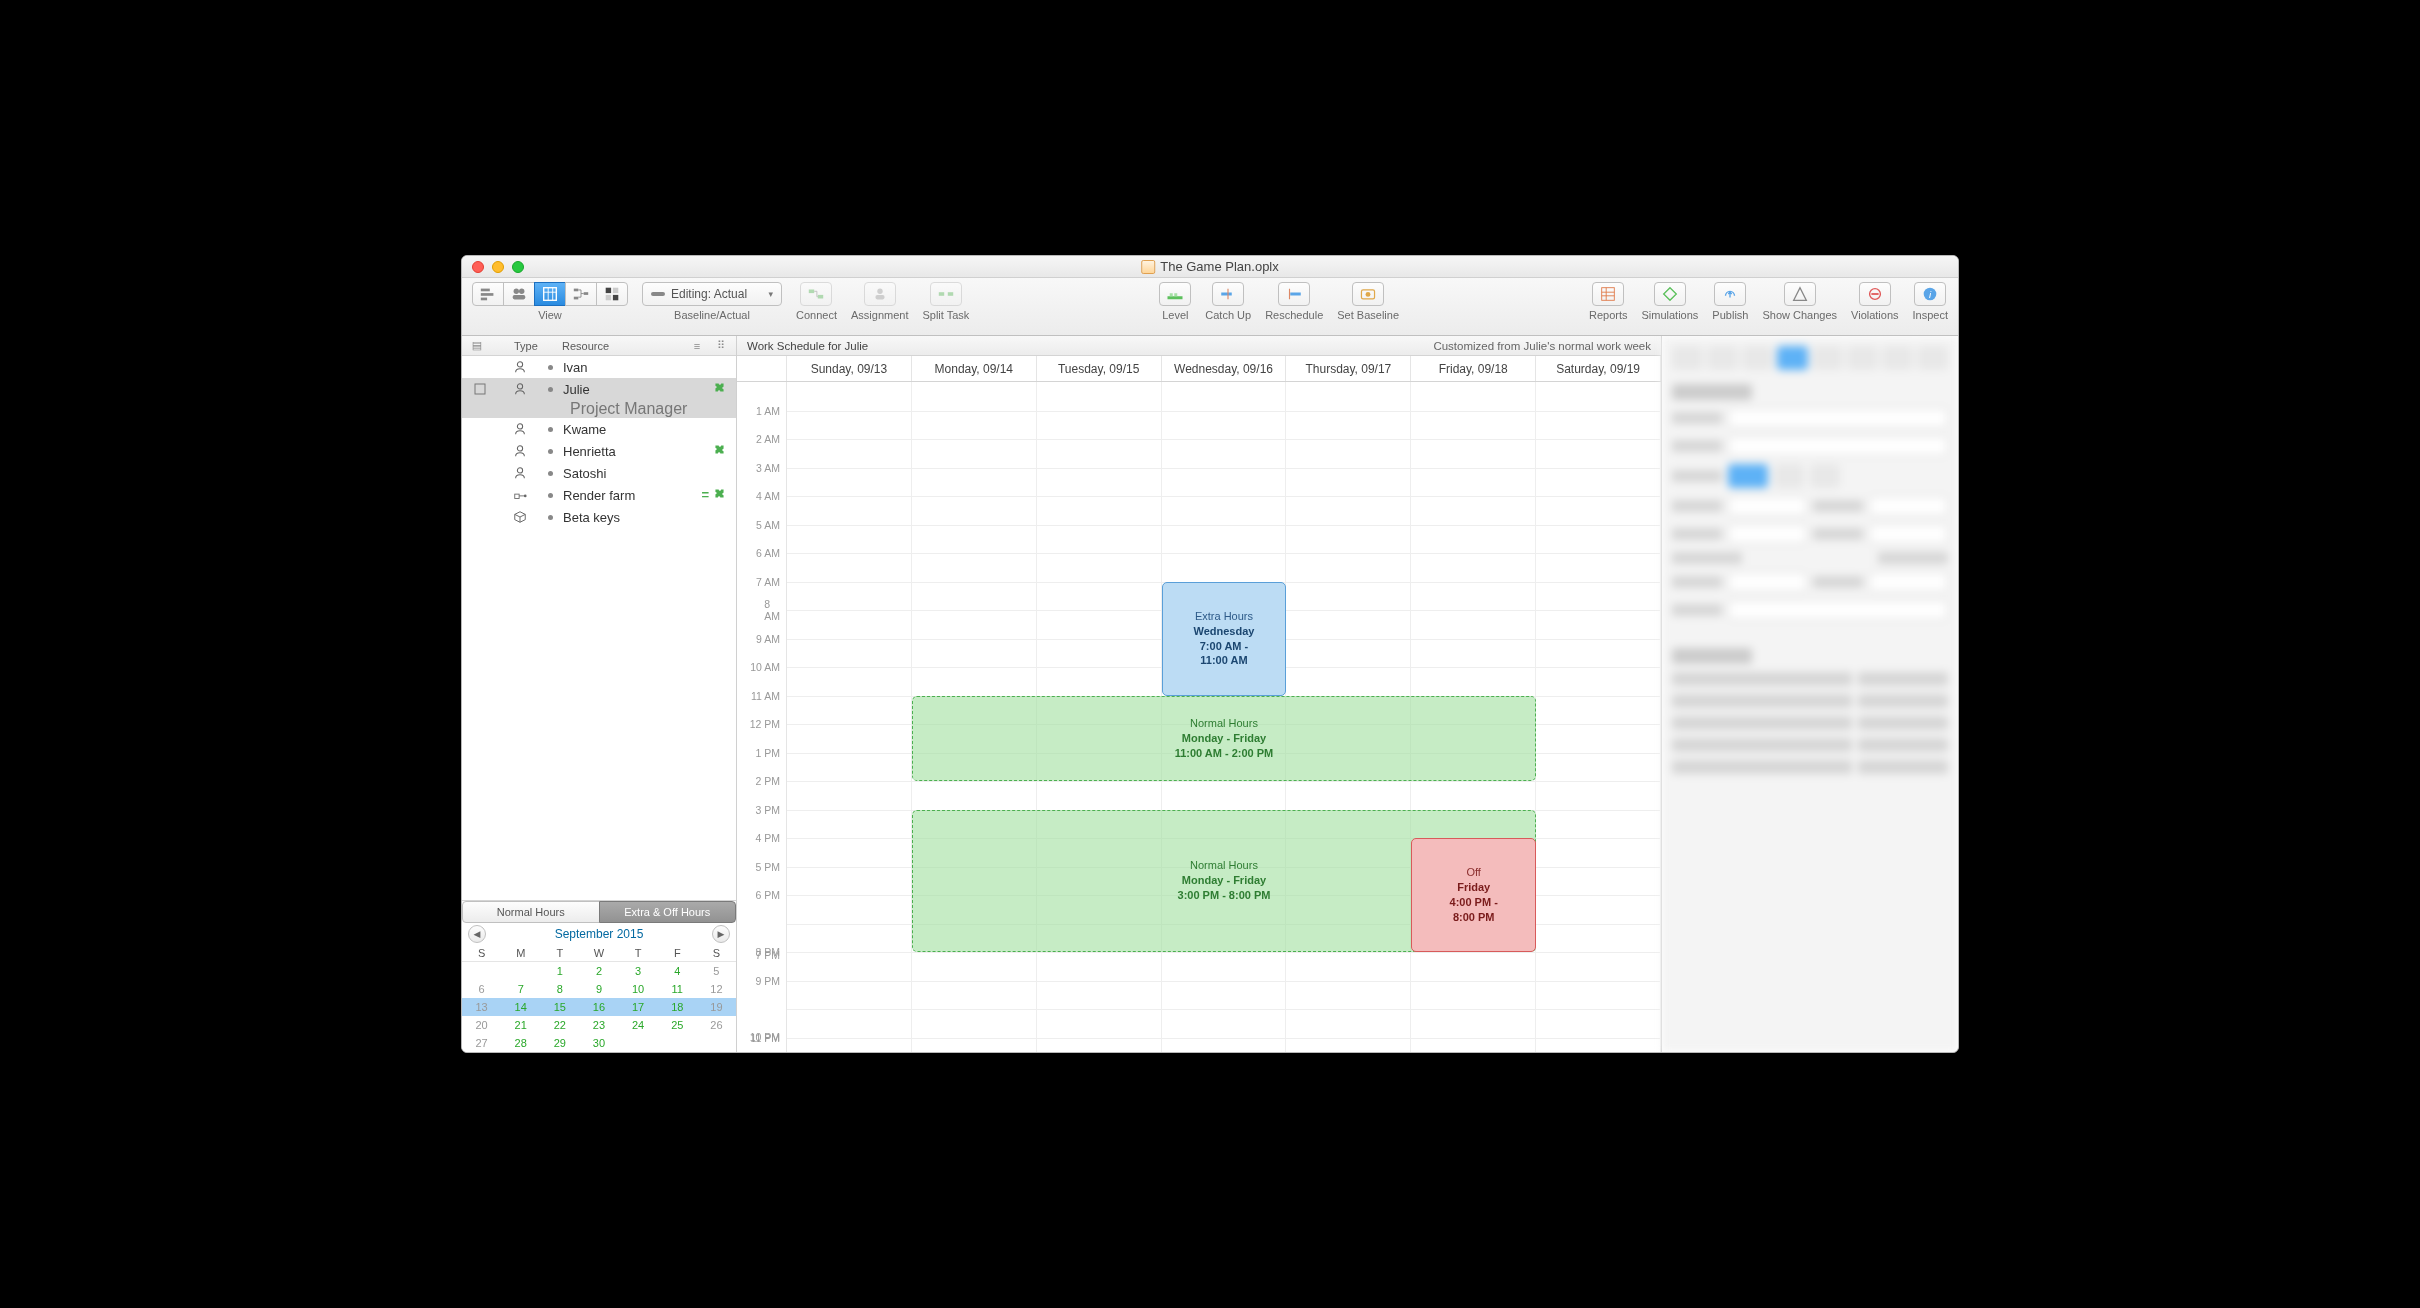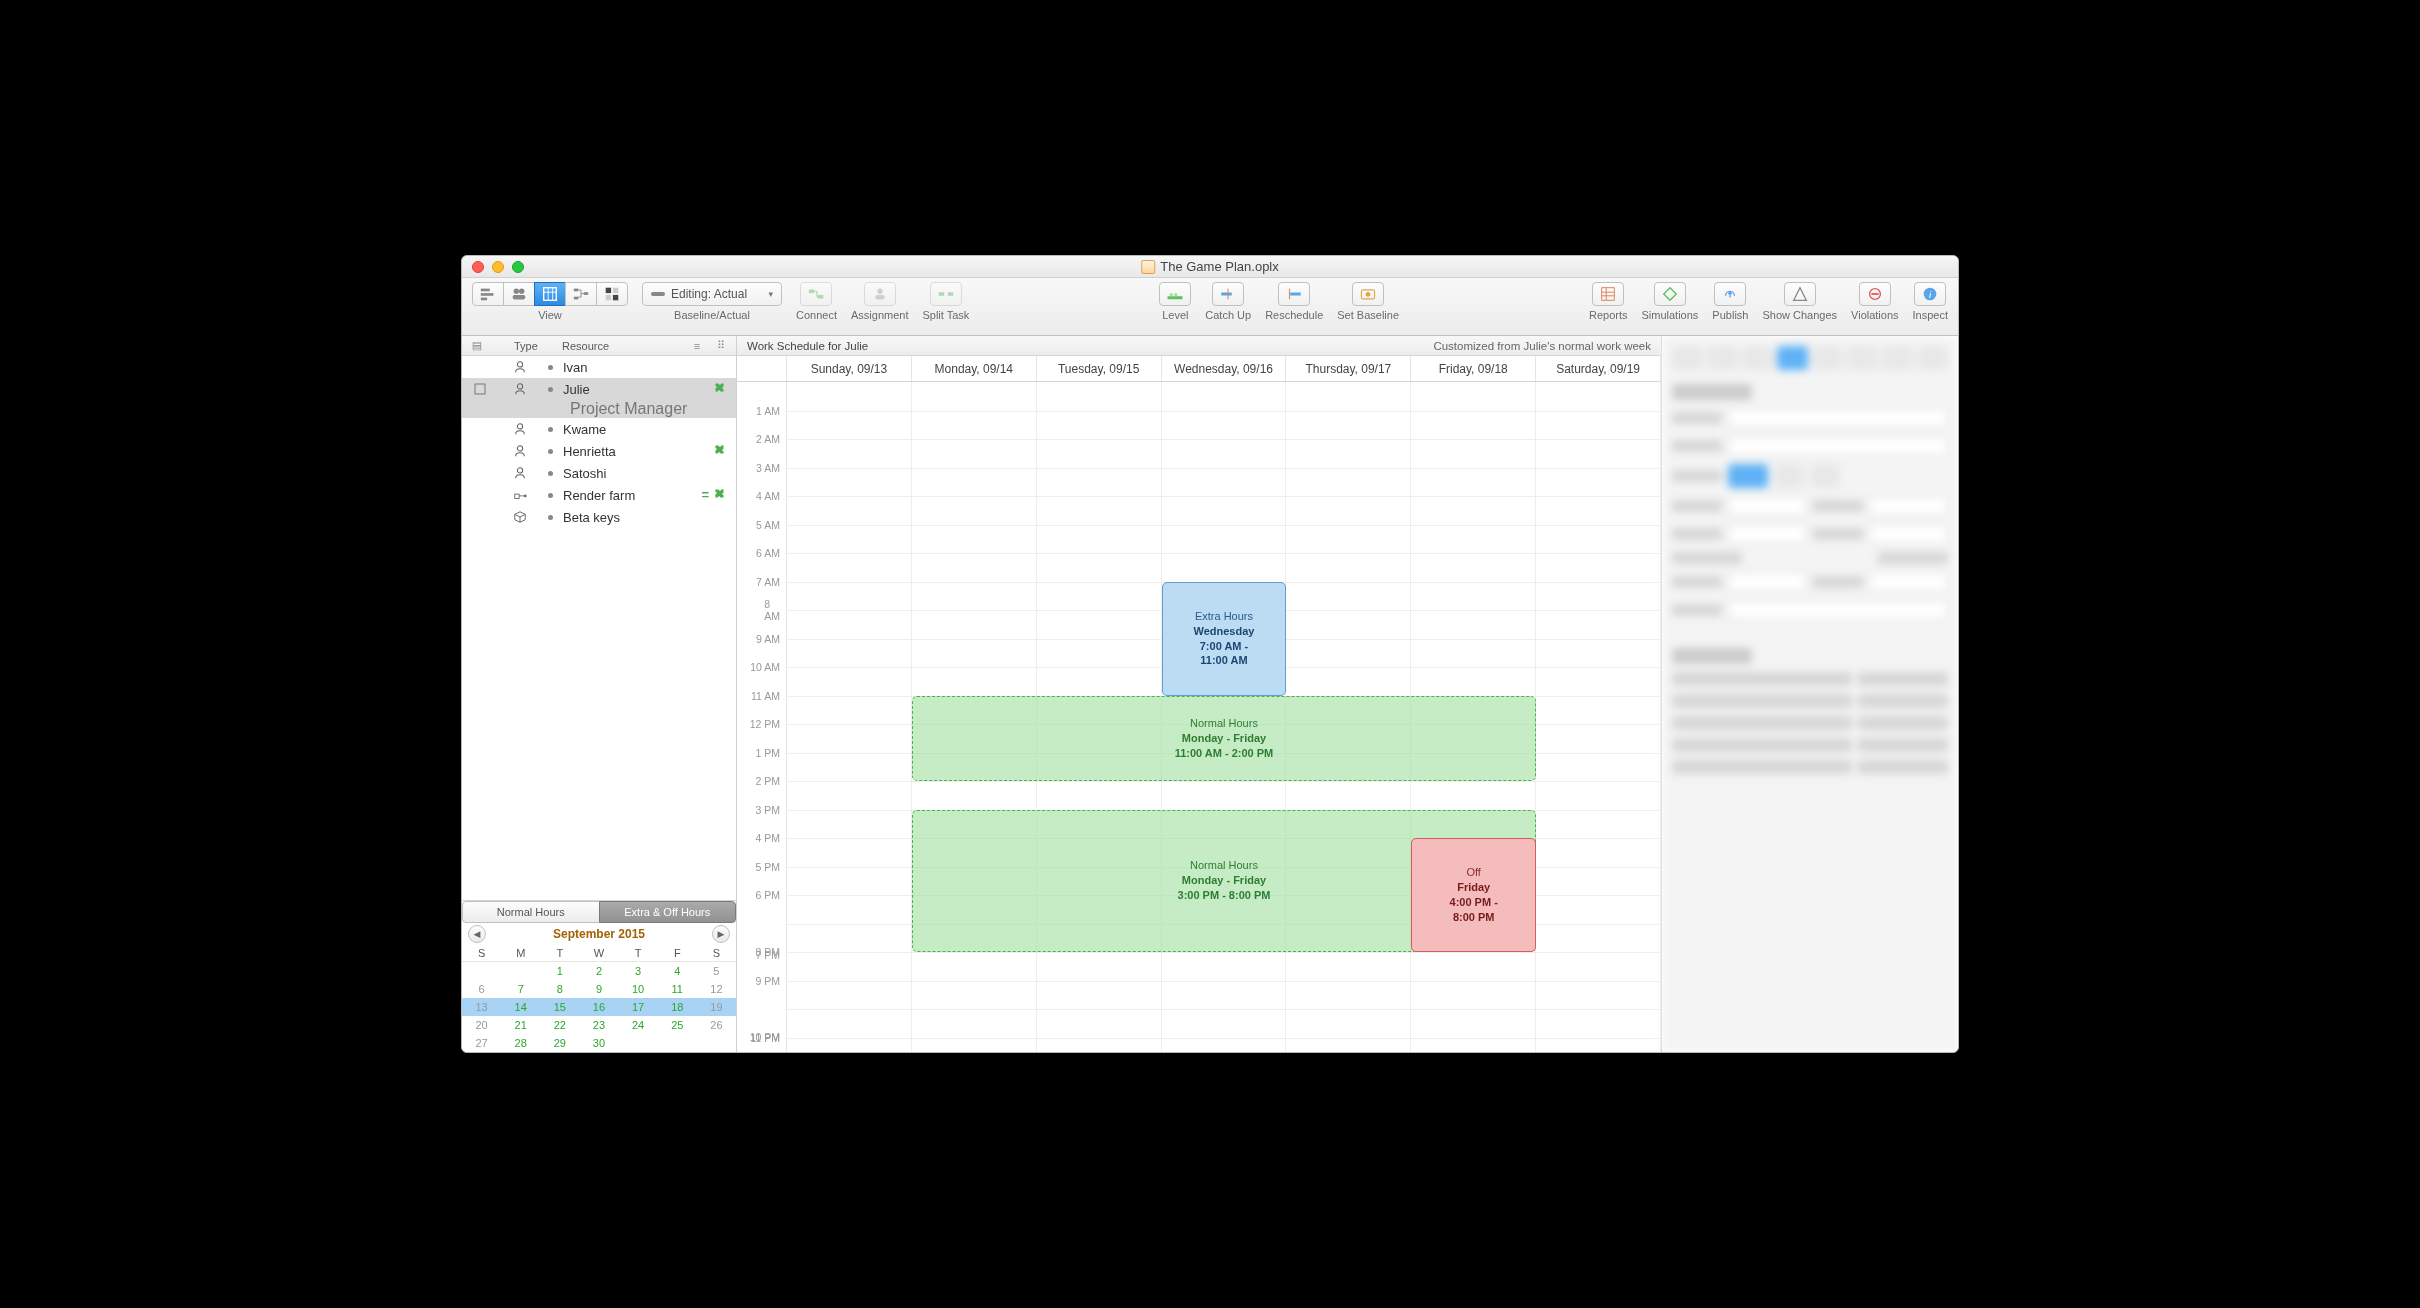--- a/index.html
+++ b/index.html
@@ -55,21 +55,21 @@
 
 
 .sb-bottom { border-top: 1px solid #d4d4d4; }
 .tabrow { display: flex; height: 22px; }
 .tab { flex: 1; background: linear-gradient(#fdfdfd,#ececec); border: 1px solid #c0c0c0; font-size: 11px; display: flex; align-items: center; justify-content: center; color: #555; cursor: pointer; }
 .tab:first-child { border-radius: 4px 0 0 4px; }
 .tab:last-child { border-radius: 0 4px 4px 0; margin-left: -1px; }
 .tab.active { background: linear-gradient(#aaa,#929292); color: #fff; border-color: #7a7a7a; }
 .cal-header { display: flex; align-items: center; justify-content: space-between; padding: 2px 6px; font-size: 12px; }
 .cal-nav { width: 18px; height: 18px; border: 1px solid #c0c0c0; border-radius: 9px; background: linear-gradient(#fdfdfd,#eaeaea); display: flex; align-items: center; justify-content: center; font-size: 9px; color: #666; cursor: pointer; }
-.cal-title { font-weight: bold; font-size: 12px; color: #a16207; }
+.cal-title { font-weight: normal; font-size: 12px; color: #0369a1; }
 .cal-grid { display: grid; grid-template-columns: repeat(7,1fr); font-size: 11px; text-align: center; }
 .cal-grid .dh { padding: 2px 0; color: #555; border-bottom: 1px solid #e5e5e5; font-weight: normal;}
 .cal-grid .dc { padding: 3px 0; color: #999; cursor: pointer; }
 .cal-grid .dc.inmonth { color: #2aa82a; }
 .cal-grid .dc.weekend { color: #999; }
 .cal-grid .dc.selweek { background: #a9d3f5; }
 
 
 .schedule { flex: 1; display: flex; flex-direction: column; border-right: 1px solid #d0d0d0; overflow: hidden; }
 .sched-top { height: 20px; background: linear-gradient(#f8f8f8,#ececec); border-bottom: 1px solid #d4d4d4; display: flex; align-items: center; font-size: 11.5px; color: #444; padding: 0 10px; }

